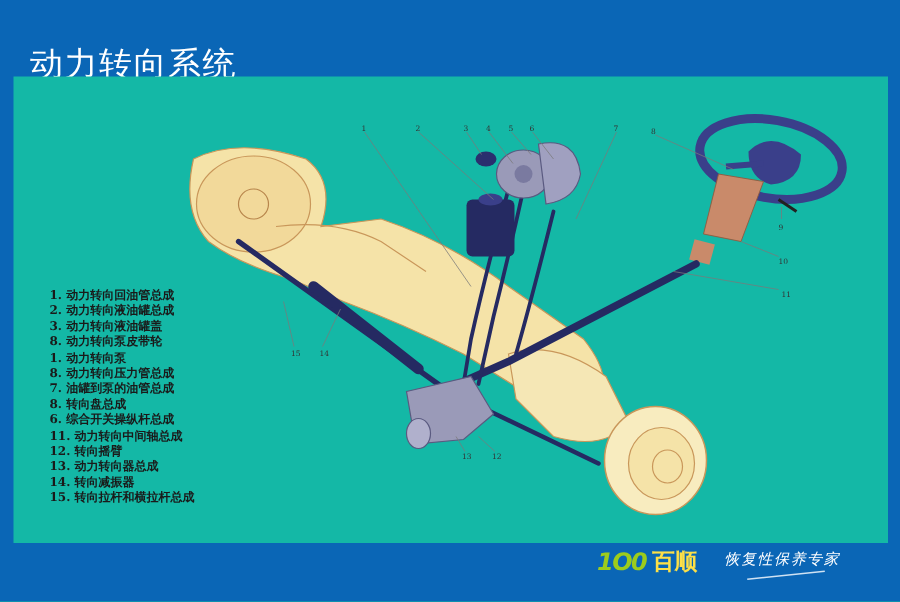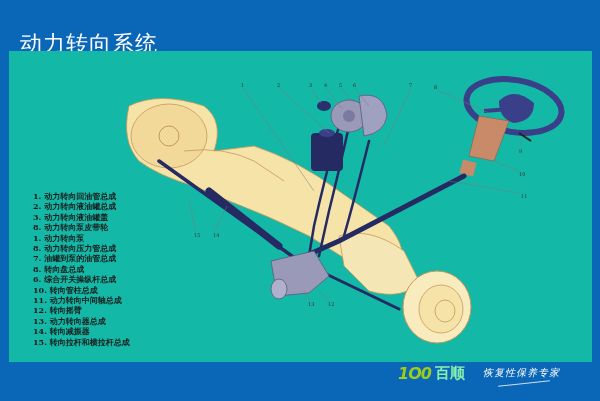--- a/index.html
+++ b/index.html
@@ -19,28 +19,28 @@
   .legend {
     position: absolute; left: 24px; top: 140px;
     font-family: "DejaVu Serif", serif; font-size: 8px; line-height: 10.4px;
     color: #1a1a1a; font-weight: bold;
   }
   .legend-item { white-space: nowrap; }
   .callout { font-family: "DejaVu Serif", serif; font-size: 5px; fill: #333; }
   .footer { position: absolute; left: 0; top: 362px; width: 600px; height: 39px; }
   .brand {
     position: absolute; left: 398px; top: 364px; height: 20px;
-    display: flex; align-items: flex-start;
+    display: flex; align-items: center;
   }
   .brand-num {
     color: #9ccc1c; font-weight: bold; font-style: italic; font-size: 16px;
     font-family: "DejaVu Sans", sans-serif; letter-spacing: -1px;
   }
   .brand-name {
-    color: #86efac; font-weight: bold; font-size: 15px; margin-left: 4px;
+    color: #fde047; font-weight: bold; font-size: 15px; margin-left: 4px;
     font-family: "DejaVu Sans", sans-serif;
   }
   .slogan {
     position: absolute; left: 483px; top: 366px;
     color: #ffffff; font-style: italic; font-size: 10px;
     font-family: Liberation Mono, monospace; letter-spacing: 1px;
   }
   .slogan-line {
     position: absolute; left: 498px; top: 383px; width: 52px; height: 1px;
     background: #cfe2f3; transform: rotate(-6deg);
@@ -141,21 +141,20 @@
   <div class="legend">
     <div class="legend-item">1. 动力转向回油管总成</div>
     <div class="legend-item">2. 动力转向液油罐总成</div>
     <div class="legend-item">3. 动力转向液油罐盖</div>
     <div class="legend-item">8. 动力转向泵皮带轮</div>
     <div class="legend-item">1. 动力转向泵</div>
     <div class="legend-item">8. 动力转向压力管总成</div>
     <div class="legend-item">7. 油罐到泵的油管总成</div>
     <div class="legend-item">8. 转向盘总成</div>
     <div class="legend-item">6. 综合开关操纵杆总成</div>
-    <div class="legend-item">10. 转向管柱总成</div>
     <div class="legend-item">11. 动力转向中间轴总成</div>
     <div class="legend-item">12. 转向摇臂</div>
     <div class="legend-item">13. 动力转向器总成</div>
     <div class="legend-item">14. 转向减振器</div>
     <div class="legend-item">15. 转向拉杆和横拉杆总成</div>
   </div>
 </div>
 
 <div class="footer"></div>
 <div class="brand">

